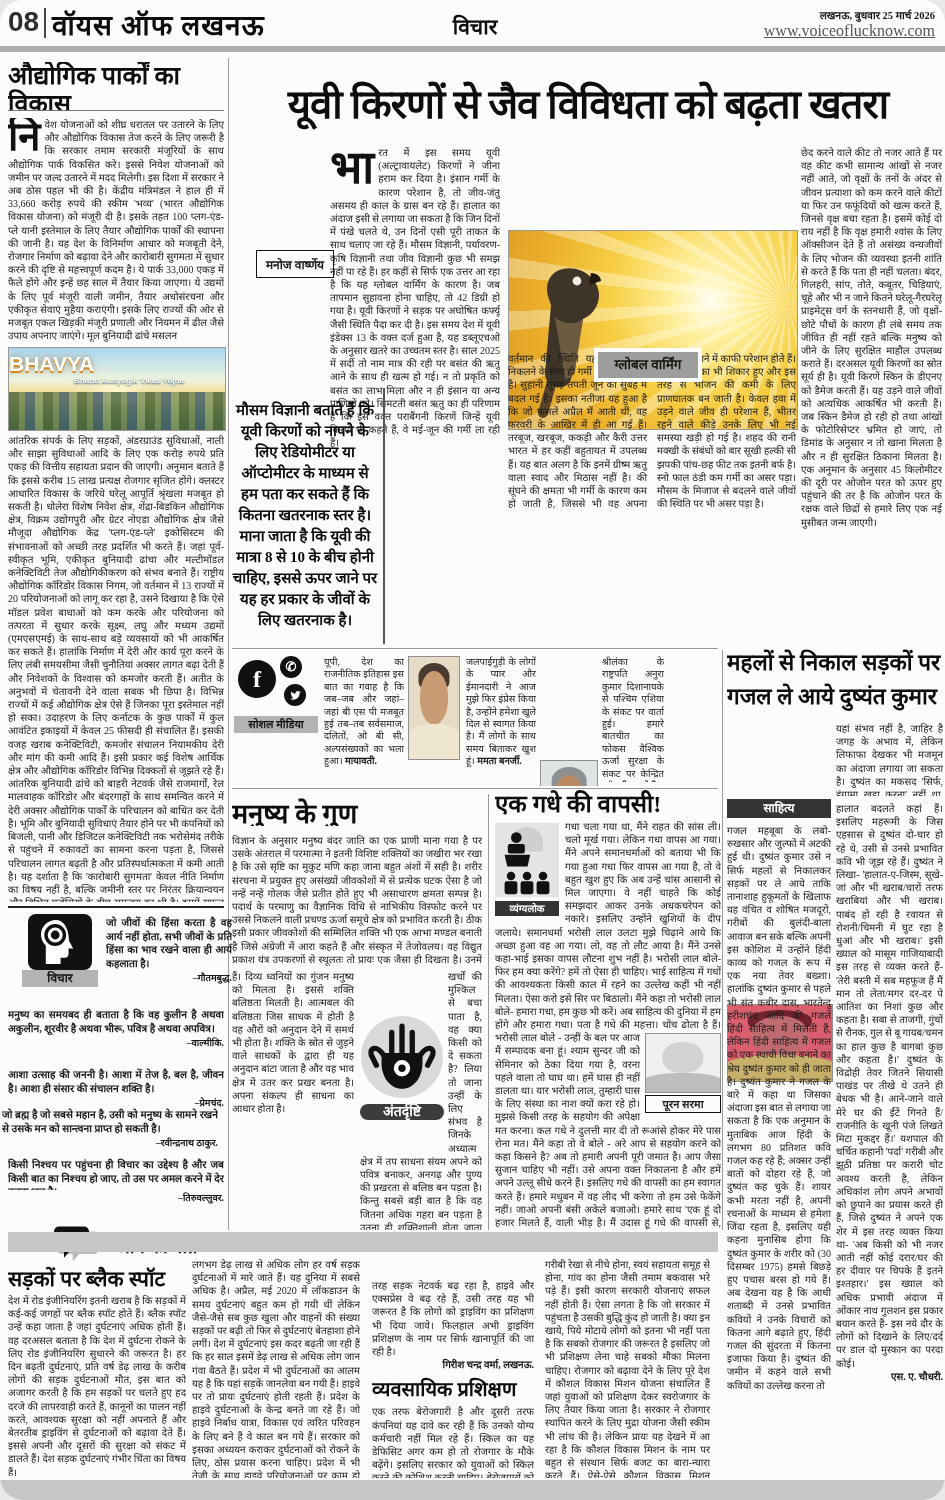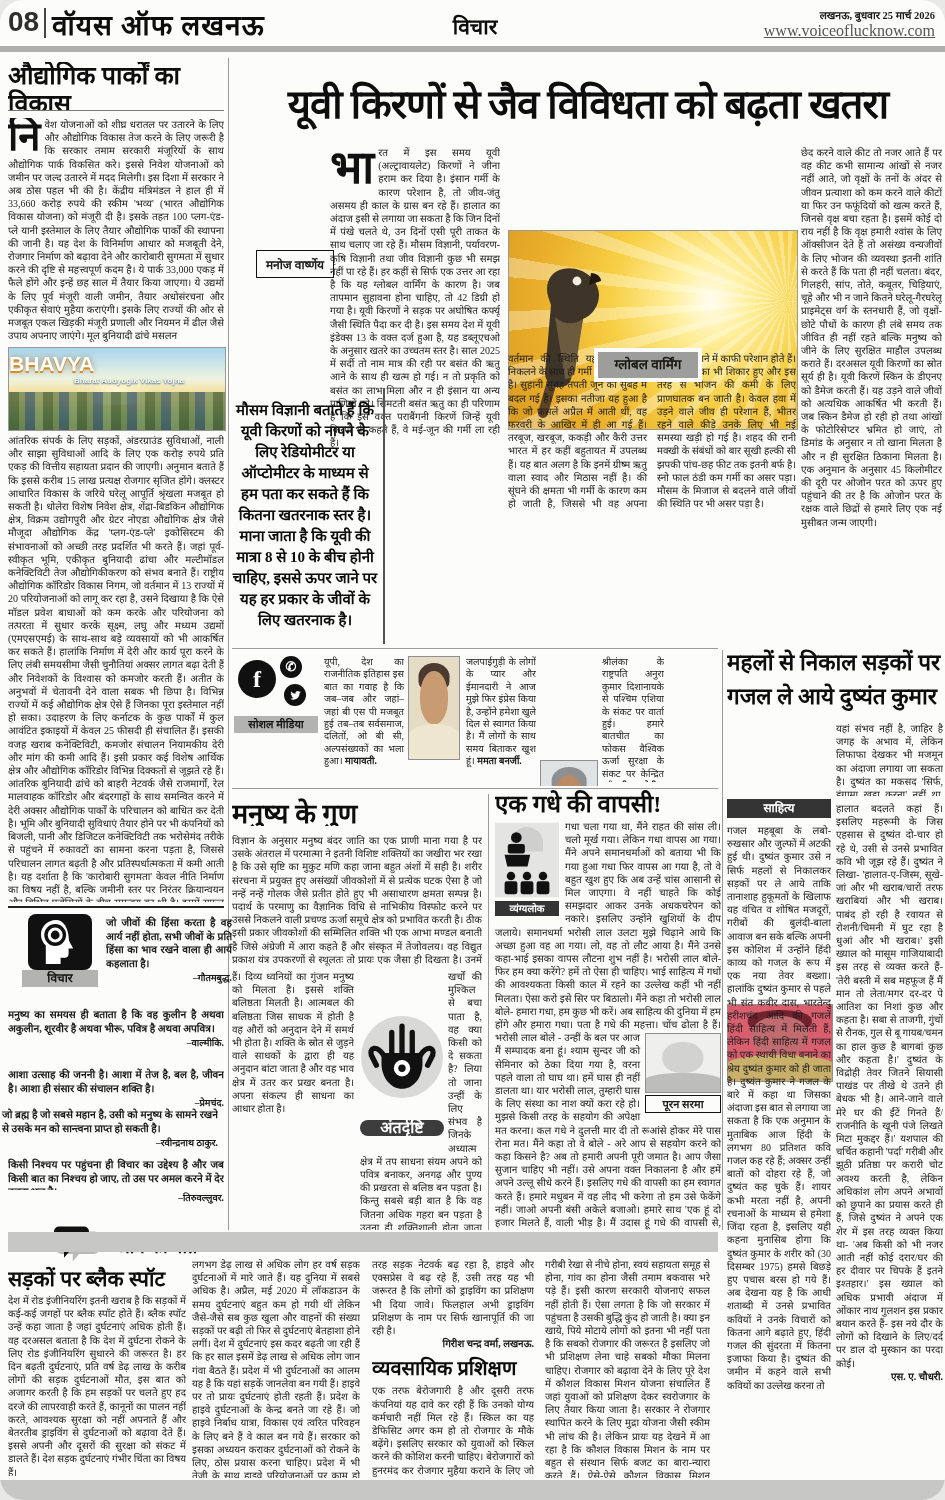--- a/index.html
+++ b/index.html
@@ -93,21 +93,21 @@
           <circle cx="13.6" cy="10.5" r="2.2" fill="#111"></circle>
           </svg>
       </span>
     </div>
     <div class="abs band" style="left:14px;top:58px;width:76px;height:17px;font-size:12px;line-height:17px;">विचार</div>
     <div class="abs" style="left:98px;top:4px;width:126px;height:88px;">
       <div class="qt" style="max-height:70px;">जो जीवों की हिंसा करता है वह आर्य नहीं होता, सभी जीवों के प्रति हिंसा का भाव रखने वाला ही आर्य कहलाता है।</div>
       <div class="qa">–गौतमबुद्ध.</div>
     </div>
     <div class="abs" style="left:0;top:96px;width:216px;height:60px;">
-      <div class="qt" style="max-height:42px;">मनुष्य का समयस ही बताता है कि वह कुलीन है अथवा अकुलीन, शूरवीर है अथवा भीरू, पवित्र है अथवा अपवित्र।</div>
+      <div class="qt" style="max-height:42px;">मनुष्य का समयबद ही बताता है कि वह कुलीन है अथवा अकुलीन, शूरवीर है अथवा भीरू, पवित्र है अथवा अपवित्र।</div>
       <div class="qa">–वाल्मीकि.</div>
     </div>
     <div class="abs" style="left:0;top:156px;width:216px;height:56px;">
       <div class="qt" style="max-height:42px;">आशा उत्साह की जननी है। आशा में तेज है, बल है, जीवन है। आशा ही संसार की संचालन शक्ति है।</div>
       <div class="qa">–प्रेमचंद.</div>
     </div>
   </div>
   <div class="abs" style="left:2px;top:1108px;width:216px;height:50px;">
     <div class="qt" style="max-height:30px;">जो ब्रह्म है जो सबसे महान है, उसी को मनुष्य के सामने रखने से उसके मन को सान्त्वना प्राप्त हो सकती है।</div>
     <div class="qa">–रवीन्द्रनाथ ठाकुर.</div>
@@ -215,21 +215,21 @@
               <path d="M20 18V5"></path>
               <path d="M25 18V8"></path>
             <path d="M11 19c-3.5-5-7-3.5-6 0l2.5 5"></path>
               <path d="M29 19c3.5-5 7-3.5 6 0l-2.5 5"></path>
           </g>
           <path d="M10 18h20v5c0 7-4.5 12.5-10 12.5S10 30 10 23z" fill="#111"></path>
           <circle cx="20" cy="25.5" r="4" fill="#fff"></circle>
             <circle cx="20" cy="25.5" r="1.8" fill="#111"></circle>
           </svg>
       </span>
-      <div class="pill" style="margin-top:19px;font-size:16px;line-height:16px;height:16px;">अंतर्दृष्टि</div>
+      <div class="pill" style="margin-top:3px;font-size:14px;line-height:16px;height:16px;">अंतर्दृष्टि</div>
     </div>
     <span>खर्चों की मुश्किल से बचा पाता है, वह क्या किसी को दे सकता है? लिया तो जाना उन्हीं के लिए संभव है जिनके अध्यात्म क्षेत्र में तप साधना संयम अपने को पवित्र बनाकर, अनगढ़ और पुण्य की प्रखरता से बलिष्ठ बन पड़ता है। किन्तु सबसे बड़ी बात है कि वह जितना अधिक गहरा बन पड़ता है उतना ही शक्तिशाली होता जाता है।</span>
   </div>
 
   <div class="abs rule-v" style="left:488px;top:794px;height:436px;"></div>
   <div class="abs hl" style="left:495px;top:786px;width:226px;font-size:24px;height:30px;overflow:hidden;">एक गधे की वापसी!</div>
   <div class="abs bt" style="left:495px;top:820px;width:226px;height:410px;">
     <div style="float:left;width:64px;height:92px;margin:2px 6px 1px 0;">
       <span>
         <svg width="64" height="76" viewBox="0 0 60 70">
@@ -274,21 +274,21 @@
   <div class="abs bt" style="left:727px;top:824px;width:104px;height:652px;">गजल महबूबा के लबो-रुखसार और जुल्फों में अटकी हुई थी। दुष्यंत कुमार उसे न सिर्फ महलों से निकालकर सड़कों पर ले आये ताकि तानाशाह हुकूमतों के खिलाफ यह वंचित व शोषित मजदूरों, गरीबों की बुलंदी-बाला आवाज बन सके बल्कि अपनी इस कोशिश में उन्होंने हिंदी काव्य को गजल के रूप में एक नया तेवर बख्शा। हालांकि दुष्यंत कुमार से पहले भी संत कबीर दास, भारतेन्दु हरीशचंद आदि की गजलें हिंदी साहित्य में मिलती हैं, लेकिन हिंदी साहित्य में गजल को एक स्थायी विधा बनाने का श्रेय दुष्यंत कुमार को ही जाता है। दुष्यंत कुमार ने गजल के बारे में कहा था जिसका अंदाजा इस बात से लगाया जा सकता है कि एक अनुमान के मुताबिक आज हिंदी के लगभग 80 प्रतिशत कवि गजल कह रहे हैं; अक्सर उन्हीं बातों को दोहरा रहे हैं, जो दुष्यंत कह चुके हैं। शायर कभी मरता नहीं है, अपनी रचनाओं के माध्यम से हमेशा जिंदा रहता है, इसलिए यही कहना मुनासिब होगा कि दुष्यंत कुमार के शरीर को (30 दिसम्बर 1975) हमसे बिछड़े हुए पचास बरस हो गये हैं। अब देखना यह है कि आधी शताब्दी में उनसे प्रभावित कवियों ने उनके विचारों को कितना आगे बढ़ाते हुए, हिंदी गजल की सुंदरता में कितना इजाफा किया है। दुष्यंत की जमीन में कहने वाले सभी कवियों का उल्लेख करना तो</div>
   <div class="abs bt" style="left:836px;top:802px;width:107px;height:674px;">
     <span>हालात बदलते कहां हैं। इसलिए महरूमी के जिस एहसास से दुष्यंत दो-चार हो रहे थे, उसी से उनसे प्रभावित कवि भी जूझ रहे हैं। दुष्यंत ने लिखा- 'हालात-ए-जिस्म, सूखे-जां और भी खराब/चारों तरफ खराबियां और भी खराब। पाबंद हो रही है रवायत से रोशनी/चिमनी में घुट रहा है धुआं और भी खराब।' इसी ख्याल को मासूम गाजियाबादी इस तरह से व्यक्त करते हैं- 'तेरी बस्ती में सब महफूज हैं मैं मान तो लेता/मगर दर-दर पे आतिश का निशां कुछ और कहता है। सबा से ताजगी, गुंचों से रौनक, गुल से बू गायब/चमन का हाल कुछ है बागबां कुछ और कहता है।' दुष्यंत के विद्रोही तेवर जितने सियासी पाखंड पर तीखे थे उतने ही बेधक भी है। आने-जाने वाले मेरे घर की ईंटें गिनते हैं/राजनीति के खूनी पंजे लिखते मिटा मुकद्दर हैं।' यशपाल की चर्चित कहानी 'पर्दा' गरीबी और झूठी प्रतिष्ठा पर करारी चोट अवश्य करती है, लेकिन अधिकांश लोग अपने अभावों को छुपाने का प्रयास करते ही हैं, जिसे दुष्यंत ने अपने एक शेर में इस तरह व्यक्त किया था- 'अब किसी को भी नजर आती नहीं कोई दरार/घर की हर दीवार पर चिपके हैं इतने इश्तहार।' इस ख्याल को अधिक प्रभावी अंदाज में ओंकार नाथ गुलशन इस प्रकार बयान करते हैं- इस नये दौर के लोगों को दिखाने के लिए/दर्द पर डाल दो मुस्कान का परदा कोई।</span>
     <span class="author-sig" style="display:block;">एस. ए. चौधरी.</span>
   </div>
 
   <div class="abs" style="left:8px;top:1232px;width:710px;height:20px;background:#c7c7c5;"></div>
 
   <div class="abs bt" style="left:192px;top:1258px;width:168px;height:220px;">लगभग डेढ़ लाख से अधिक लोग हर वर्ष सड़क दुर्घटनाओं में मारे जाते हैं। यह दुनिया में सबसे अधिक है। अप्रैल, मई 2020 में लॉकडाउन के समय दुर्घटनाएं बहुत कम हो गयी थीं लेकिन जैसे-जैसे सब कुछ खुला और वाहनों की संख्या सड़कों पर बढ़ी तो फिर से दुर्घटनाएं बेतहाशा होने लगीं। देश में दुर्घटनाएं इस कदर बढ़ती जा रही हैं कि हर साल इसमें डेढ़ लाख से अधिक लोग जान गंवा बैठते हैं। प्रदेश में भी दुर्घटनाओं का आलम यह है कि यहां सड़कें जानलेवा बन गयी हैं। हाइवे पर तो प्रायः दुर्घटनाएं होती रहती हैं। प्रदेश के हाइवे दुर्घटनाओं के केन्द्र बनते जा रहे हैं। जो हाइवे निर्बाध यात्रा, विकास एवं त्वरित परिवहन के लिए बने हैं वे काल बन गये हैं। सरकार को इसका अध्ययन कराकर दुर्घटनाओं को रोकने के लिए, ठोस प्रयास करना चाहिए। प्रदेश में भी तेजी के साथ हाइवे परियोजनाओं पर काम हो रहा है। हाइवे बनने के साथ लोगों की रफ्तार बढ़ रही है और बड़े पैमाने पर दुर्घटनाएं सामने आ रही हैं। दरअसल देश में जिस</div>
   <div class="abs" style="left:372px;top:1258px;width:162px;height:220px;overflow:hidden;">
-    <div class="bt" style="height:auto;">
+    <div class="bt" style="height:auto;margin-top:21px;">
       <span>तरह सड़क नेटवर्क बढ़ रहा है, हाइवे और एक्सप्रेस वे बढ़ रहे हैं, उसी तरह यह भी जरूरत है कि लोगों को ड्राइविंग का प्रशिक्षण भी दिया जावे। फिलहाल अभी ड्राइविंग प्रशिक्षण के नाम पर सिर्फ खानापूर्ति की जा रही है।</span>
       <span class="author-sig" style="display:block;">गिरीश चन्द्र वर्मा, लखनऊ.</span>
     </div>
     <div class="hl" style="font-size:20px;margin:4px 0 3px 0;">व्यवसायिक प्रशिक्षण</div>
     <div class="bt">एक तरफ बेरोजगारी है और दूसरी तरफ कंपनियां यह दावे कर रही हैं कि उनको योग्य कर्मचारी नहीं मिल रहे हैं। स्किल का यह डेफिसिट अगर कम हो तो रोजगार के मौके बढ़ेंगे। इसलिए सरकार को युवाओं को स्किल करने की कोशिश करनी चाहिए। बेरोजगारों को हुनरमंद कर रोजगार मुहैया कराने के लिए जो कौशल विकास मिशन संचालित है वह एनजीओ की लूटखसोट और सरकारी नियमों में फंस गया है। हर बेरोजगार को कुशल बनाने की जरूरत है लेकिन प्रदेश सरकार के कौशल विकास मिशन में प्रशिक्षण के लिए</div>
   </div>
   <div class="abs bt" style="left:545px;top:1258px;width:165px;height:220px;">
     <span>गरीबी रेखा से नीचे होना, स्वयं सहायता समूह से होना, गांव का होना जैसी तमाम बकवास भरे पड़े हैं। इसी कारण सरकारी योजनाएं सफल नहीं होती हैं। ऐसा लगता है कि जो सरकार में पहुंचता है उसकी बुद्धि कुंद हो जाती है। क्या इन खाये, पिये मोटाये लोगों को इतना भी नहीं पता है कि सबको रोजगार की जरूरत है इसलिए जो भी प्रशिक्षण लेना चाहे सबको मौका मिलना चाहिए। रोजगार को बढ़ावा देने के लिए पूरे देश में कौशल विकास मिशन योजना संचालित हैं जहां युवाओं को प्रशिक्षण देकर स्वरोजगार के लिए तैयार किया जाता है। सरकार ने रोजगार स्थापित करने के लिए मुद्रा योजना जैसी स्कीम भी लांच की है। लेकिन प्रायः यह देखने में आ रहा है कि कौशल विकास मिशन के नाम पर बहुत से संस्थान सिर्फ बजट का बारा-न्यारा करते हैं। ऐसे-ऐसे कौशल विकास मिशन प्रशिक्षण केन्द्र चल रहे हैं जिनके पास ट्रेनिंग देने की बेसिक सुविधाएं तक नहीं हैं।</span>
     
   </div>

